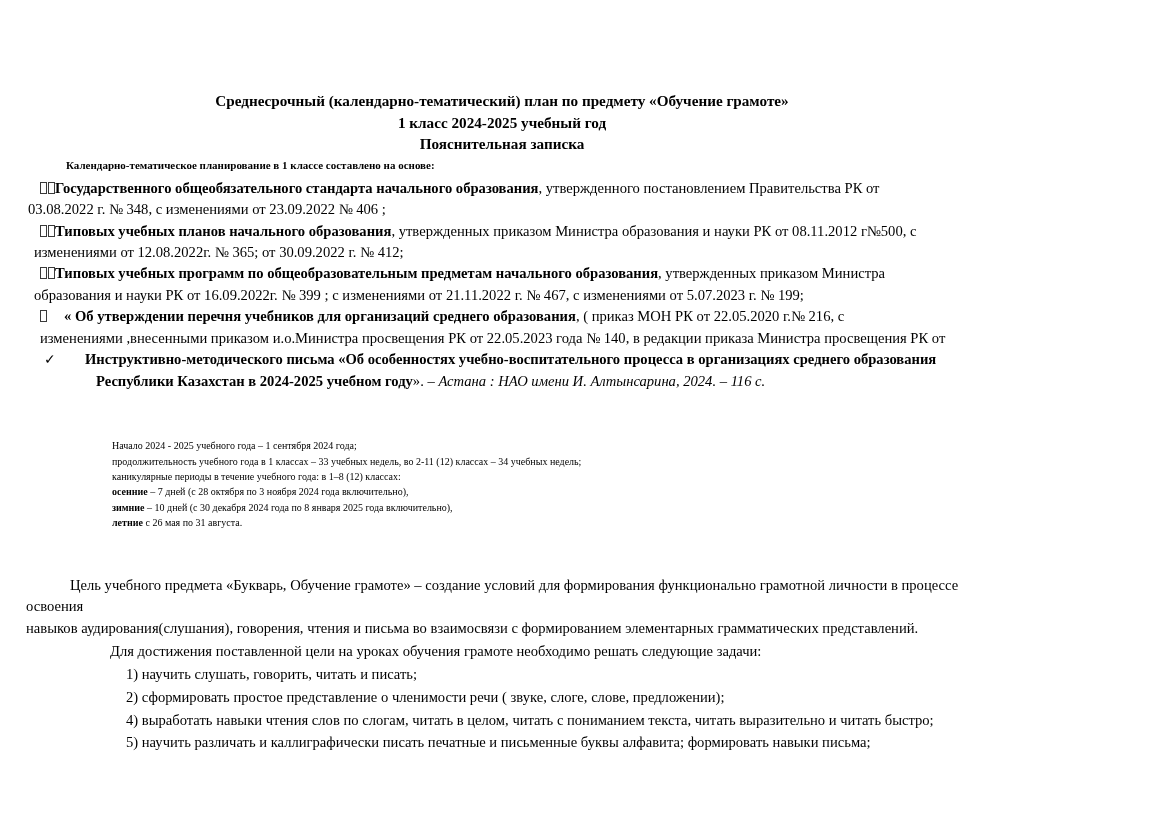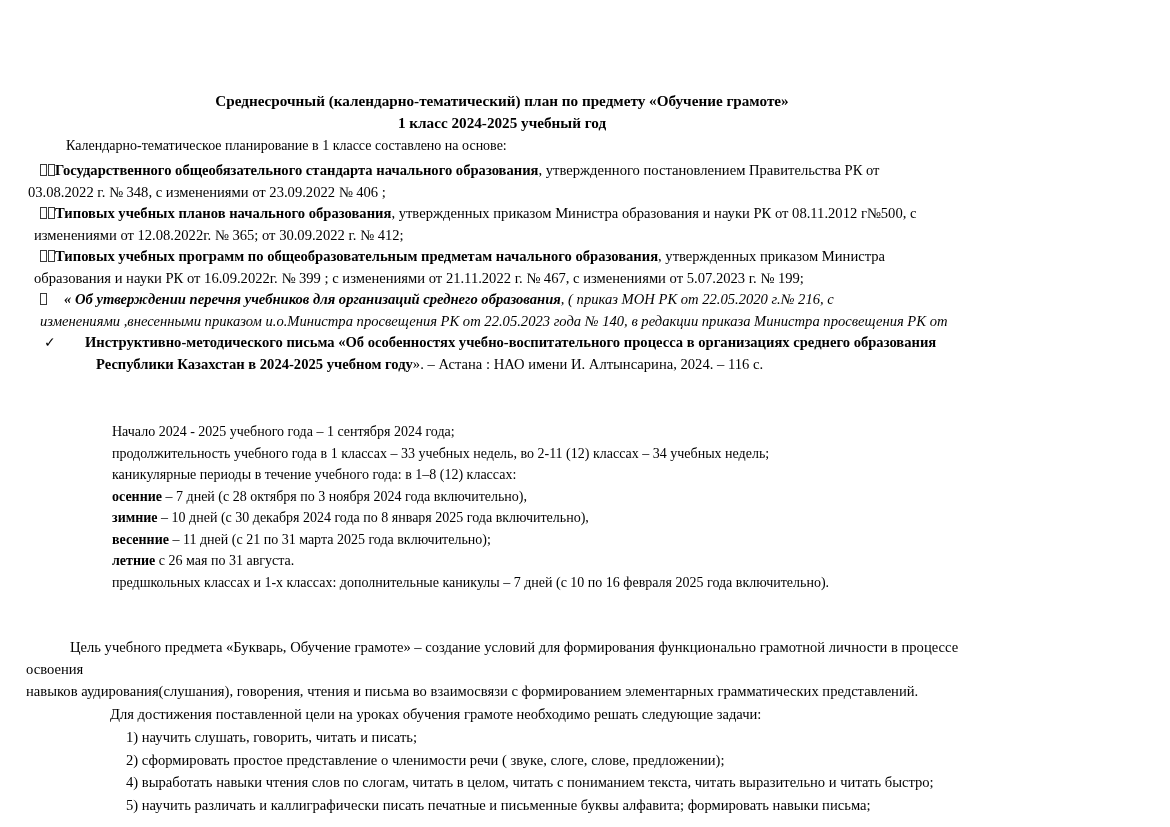--- a/index.html
+++ b/index.html
@@ -32,26 +32,26 @@
   }
   .t-center {
     text-align: center;
     font-weight: bold;
     font-size: 15.2px;
     line-height: 1.42;
   }
   .t-center.c2 { }
   .t-center.c3 { }
   .bold { font-weight: bold; }
-  .ital { }
+  .ital { font-style: italic; }
 
   
   .intro {
-    font-weight: normal;
-    font-size: 14px;
+    font-weight: bold;
+    font-size: 11px;
     padding-left: 54px;
     margin-top: 3px;
     line-height: 1.45;
   }
 
   
   .bullets {
     margin-top: 4px;
     padding-left: 14px;
     padding-right: 18px;
@@ -76,31 +76,31 @@
     margin-right: 0px;
   }
   .tofu + .tofu { margin-left: 1px; }
   .check {
     display: inline-block;
     width: 15px;
     font-weight: normal;
     font-size: 14px;
   }
 
-  .bl.single-tofu { padding-left: 14px; font-style: italic; }
+  .bl.single-tofu { padding-left: 14px; }
   .bl.single-tofu .sp { display:inline-block; width: 17px; }
 
   
   .schedule {
     margin-top: 46px;
     padding-left: 100px;
   }
   .schedule .row {
     line-height: 1.54;
-    font-size: 14px;
+    font-size: 10px;
     font-family: Liberation Serif, serif;
   }
 
   
   .goals {
     margin-top: 44px;
     padding-left: 14px;
     padding-right: 26px;
   }
   .goals .first {
@@ -120,20 +120,21 @@
   }
 </style>
 </head>
 <body>
 
 <div class="page">
 
   <div class="title-block">
     <div class="t-center c1">Среднесрочный (календарно-тематический) план по предмету «Обучение грамоте»</div>
     <div class="t-center c2">1 класс 2024-2025 учебный год</div>
+    <div class="t-center c3">Пояснительная записка</div>
   </div>
 
   <div class="intro">Календарно-тематическое планирование в 1  классе составлено на основе:</div>
 
   <div class="bullets">
 
     <div class="bl">
       <div class="lead"><span class="tofu"></span><span class="tofu"></span><span class="bold">Государственного общеобязательного стандарта начального образования</span><span>, утвержденного постановлением Правительства РК от</span></div>
       <div class="cont0">03.08.2022 г. № 348, с изменениями от 23.09.2022 № 406 ;</div>
     </div>
@@ -159,23 +160,21 @@
     </div>
 
   </div>
 
   <div class="schedule">
     <div class="row"><span class="bold"></span><span>Начало  2024 - 2025 учебного года – 1 сентября 2024 года;</span></div>
     <div class="row"><span class="bold"></span><span>продолжительность учебного года в 1 классах – 33 учебных недель, во 2-11 (12) классах – 34 учебных недель;</span></div>
     <div class="row"><span class="bold"></span><span>каникулярные периоды в течение учебного года: в 1–8 (12) классах:</span></div>
     <div class="row"><span class="bold">осенние</span><span> – 7 дней (с 28 октября по 3 ноября 2024 года включительно),</span></div>
     <div class="row"><span class="bold">зимние</span><span> – 10 дней (с 30 декабря 2024 года по 8 января 2025 года включительно),</span></div>
-    <div class="row"><span class="bold">весенние</span><span> – 11 дней (с 21 по 31 марта 2025 года включительно);</span></div>
     <div class="row"><span class="bold">летние</span><span> с 26 мая по 31 августа.</span></div>
-    <div class="row"><span class="bold"></span><span>предшкольных классах и 1-х классах: дополнительные каникулы – 7 дней (с 10 по 16 февраля 2025 года включительно).</span></div>
   </div>
 
   <div class="goals">
     <div class="first">Цель учебного предмета «Букварь, Обучение грамоте» – создание условий для формирования функционально грамотной личности в процессе освоения</div>
     <div class="wrap">навыков аудирования(слушания), говорения, чтения и письма во взаимосвязи с формированием элементарных грамматических представлений.</div>
     <div class="indented">Для достижения поставленной цели на уроках обучения грамоте необходимо решать следующие задачи:</div>
     <div class="tasks">1) научить слушать, говорить, читать и писать;</div>
     <div class="tasks">2) сформировать простое представление о членимости речи ( звуке, слоге, слове, предложении);</div>
     <div class="tasks">4)  выработать навыки чтения слов по слогам, читать в целом, читать с пониманием текста, читать выразительно и читать быстро;</div>
     <div class="tasks">5) научить различать и каллиграфически писать  печатные и письменные   буквы  алфавита; формировать  навыки письма;</div>

